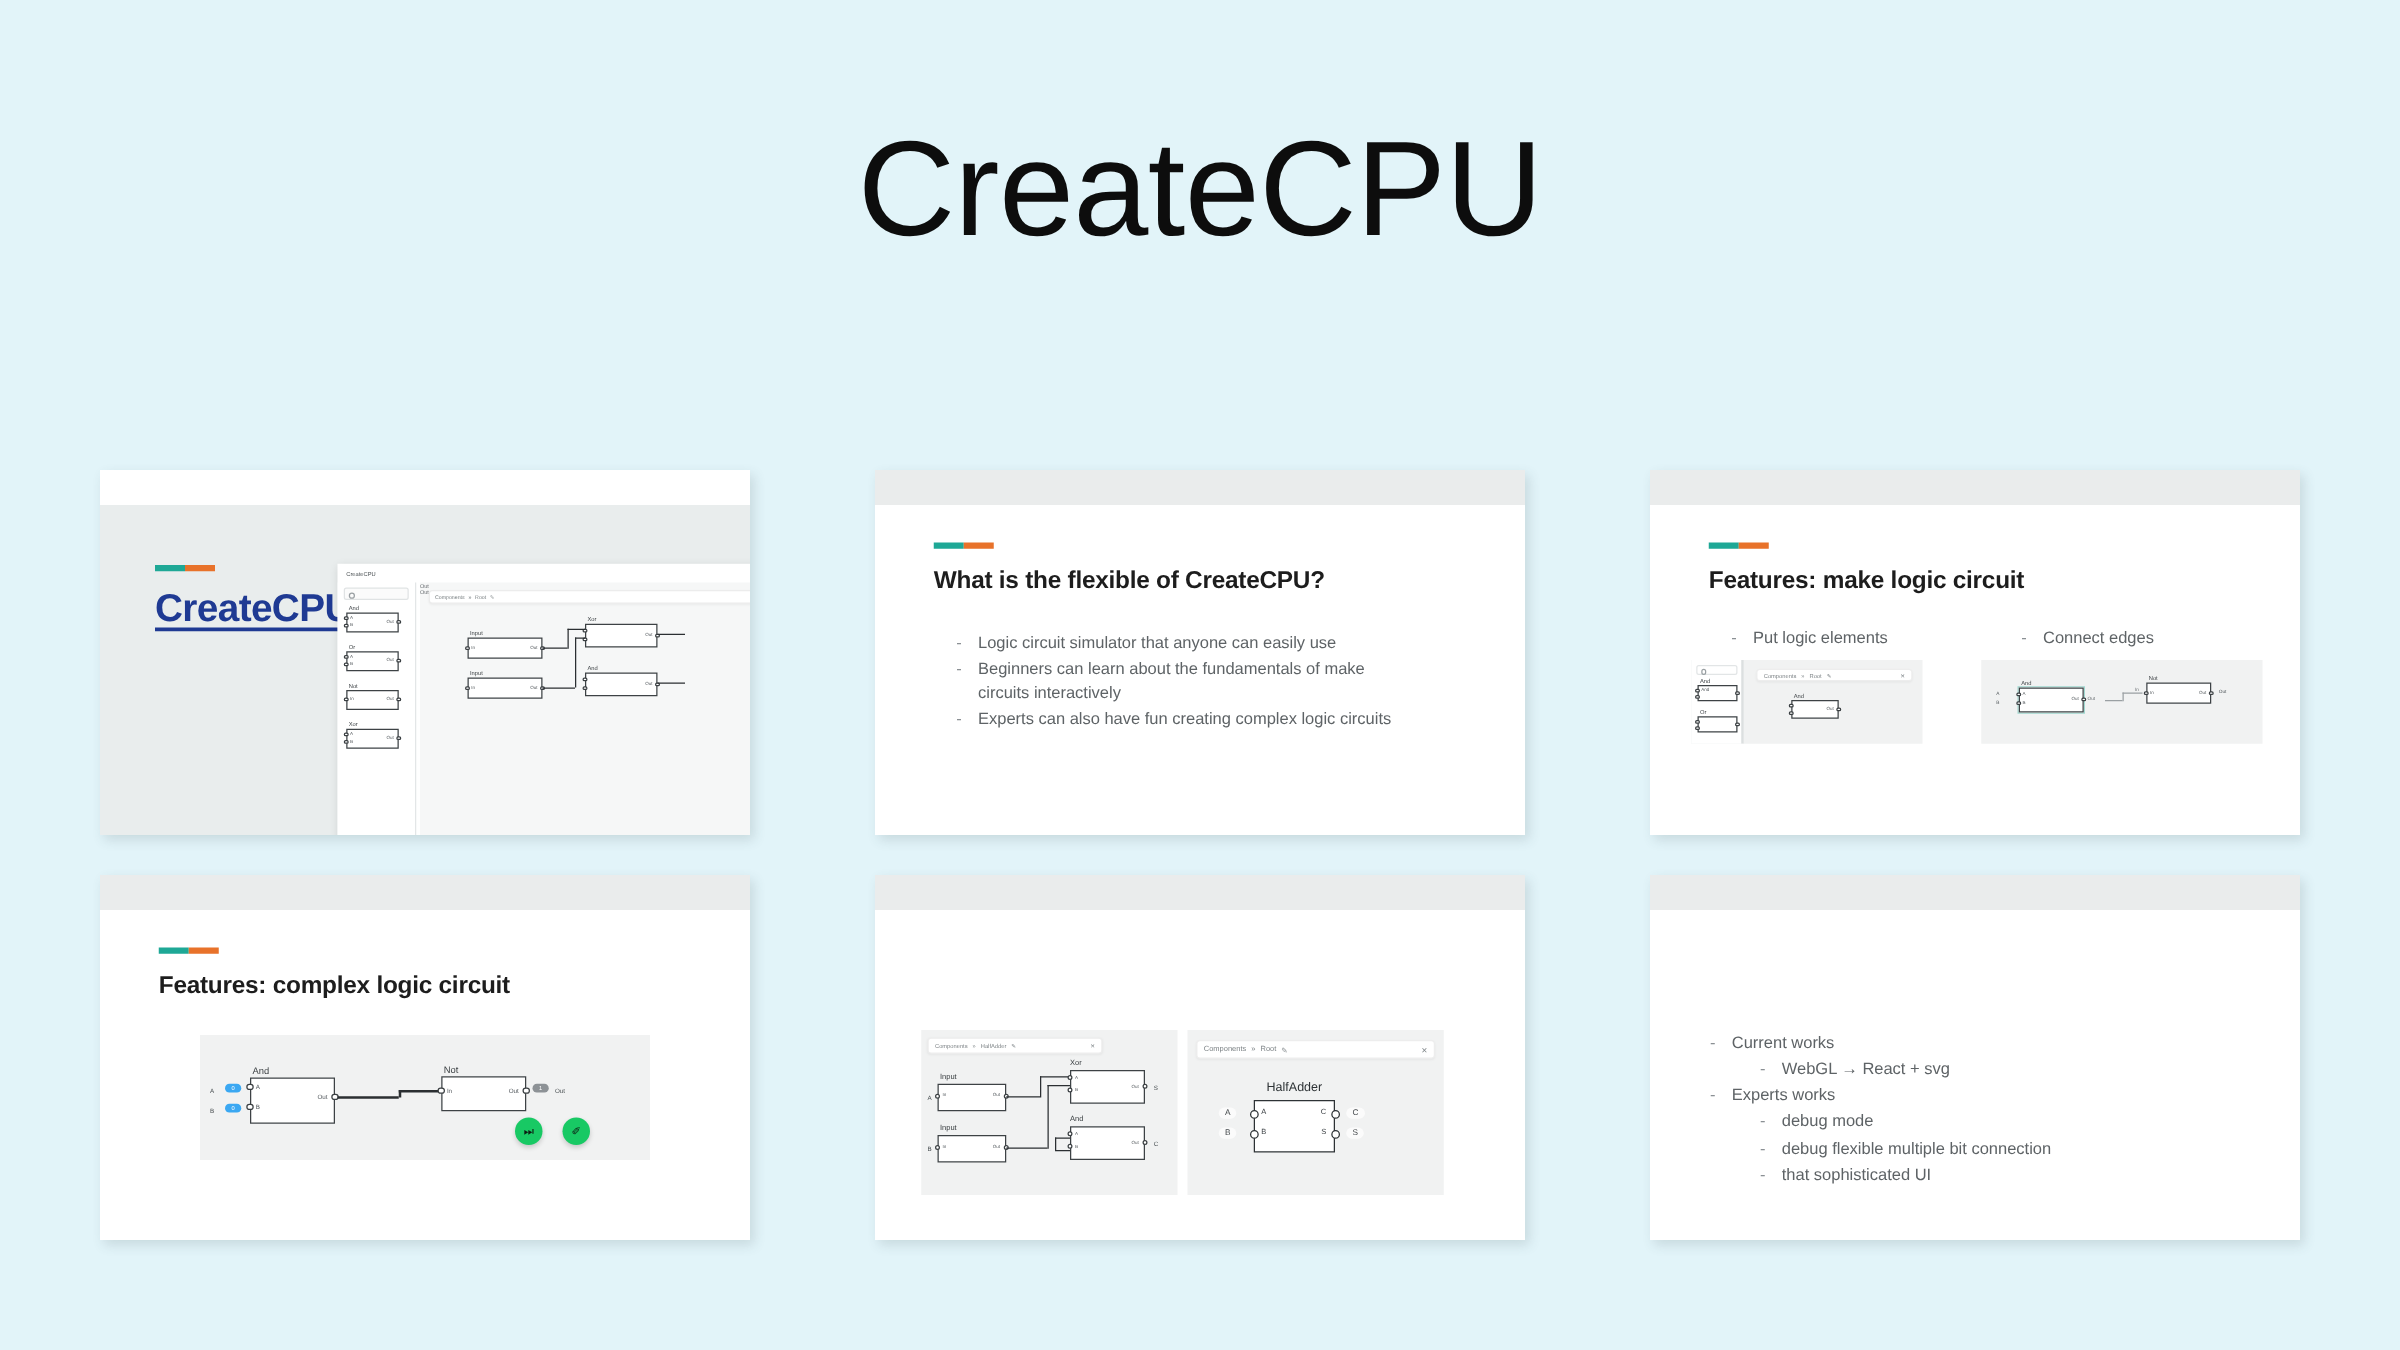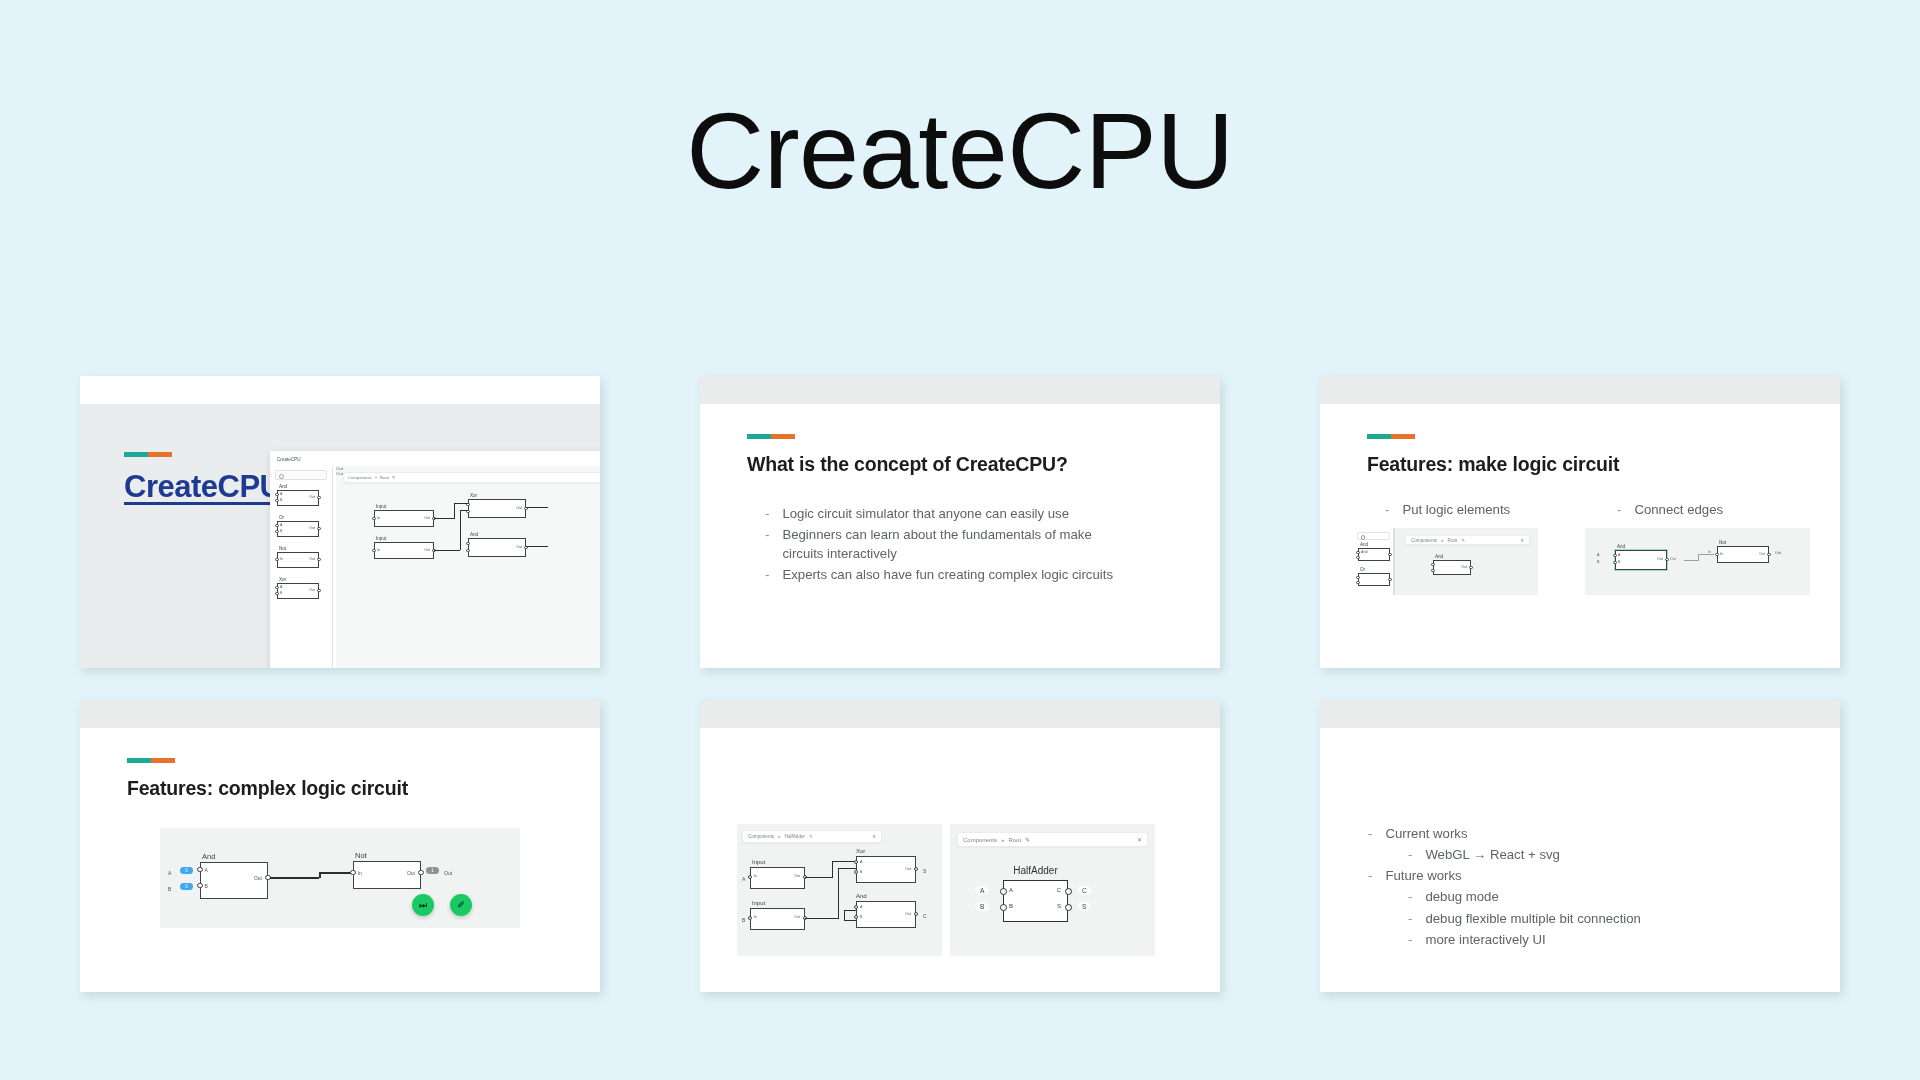--- a/index.html
+++ b/index.html
@@ -297,21 +297,21 @@
   </div>
 
   <div class="slide r0 c1">
     <div class="slide-topbar"></div>
     <div class="slide-body">
       <div class="slide-head">
         <div class="accent">
           <i class="teal"></i>
           <i class="orange"></i>
         </div>
-        <div class="slide-h">What is the concept of CreateCPU?</div>
+        <div class="slide-h">What is the flexible of CreateCPU?</div>
       </div>
       <ul class="bl" style="position:absolute; left:65px; top:100px; width:370px;">
         <li>
           <span class="dash">-</span>
           <span class="bt">Logic circuit simulator that anyone can easily use</span>
         </li>
         <li>
           <span class="dash">-</span>
           <span class="bt">Beginners can learn about the fundamentals of make circuits interactively</span>
         </li>
@@ -576,31 +576,31 @@
         <li>
           <span class="dash">-</span>
           <span class="bt">Current works</span>
         </li>
         <li style="margin-left:40px;">
           <span class="dash">-</span>
           <span class="bt">WebGL → React + svg</span>
         </li>
         <li>
           <span class="dash">-</span>
-          <span class="bt">Future works</span>
+          <span class="bt">Experts works</span>
         </li>
         <li style="margin-left:40px;">
           <span class="dash">-</span>
           <span class="bt">debug mode</span>
         </li>
         <li style="margin-left:40px;">
           <span class="dash">-</span>
           <span class="bt">debug flexible multiple bit connection</span>
         </li>
         <li style="margin-left:40px;">
           <span class="dash">-</span>
-          <span class="bt">more interactively UI</span>
+          <span class="bt">that sophisticated UI</span>
         </li>
       </ul>
     </div>
   </div>
 
 </div>
 
 </body></html>

